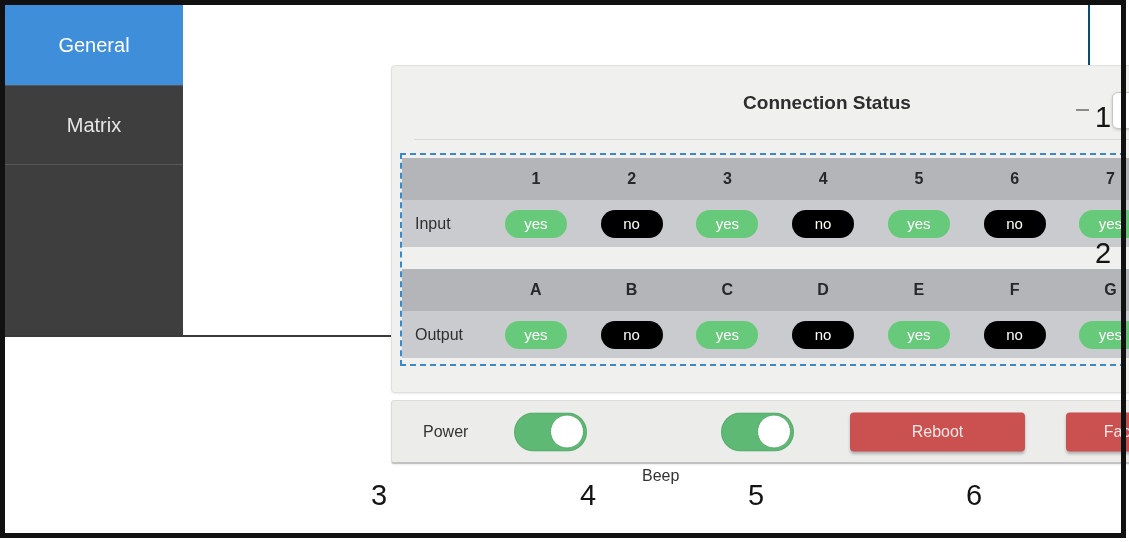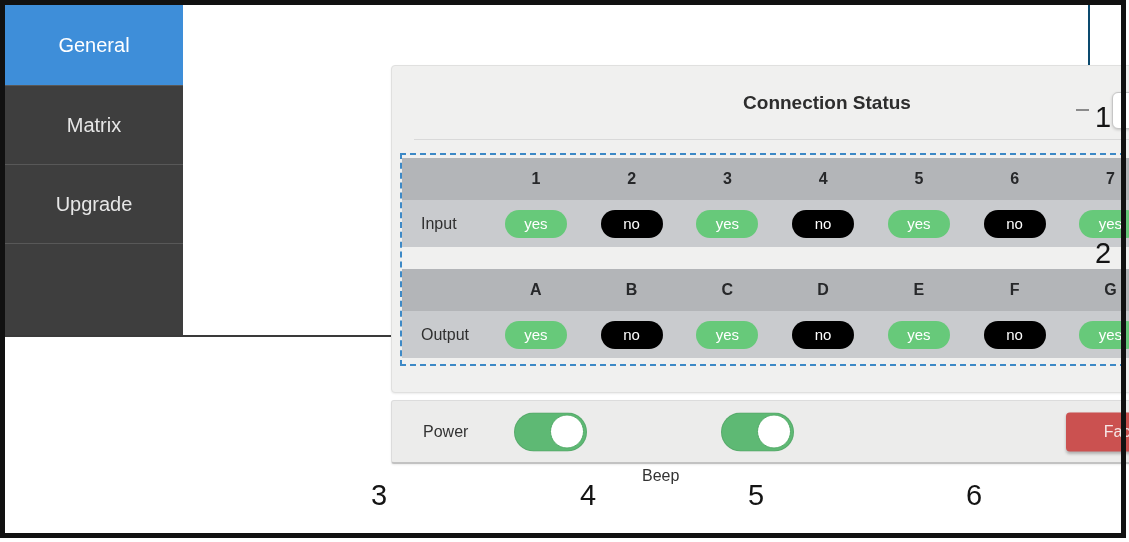--- a/index.html
+++ b/index.html
@@ -38,21 +38,21 @@
   .title-divider{position:absolute;top:73px;left:22px;right:22px;border-top:1px solid #d9d9d9;}
 
   
   .io-region{position:absolute;left:8px;top:87px;right:6px;height:213px;
              border:2px dashed #3d89c6;box-sizing:border-box;padding:3px 0 0 0;}
   .band{display:grid;grid-template-columns:86px repeat(8,1fr);align-items:center;}
   .band-header{height:42px;background:#b3b5b8;}
   .band-row{height:47px;background:#c9cbce;}
   .io-gap{height:22px;}
   .col-head{text-align:center;font-size:16px;font-weight:bold;color:#27282a;}
-  .row-label{font-size:16px;color:#2f2f2f;padding-left:19px;}
+  .row-label{font-size:16px;color:#2f2f2f;padding-left:13px;}
   .pill{width:62px;height:28px;border-radius:14px;margin:8px auto;display:flex;
         align-items:center;justify-content:center;font-size:15px;color:#ffffff;}
   .pill-yes{background:#67c97a;}
   .pill-no{background:#000000;}
 
   
   .ctrl-label{position:absolute;top:50%;transform:translateY(-50%);font-size:16px;color:#333;}
   .toggle{position:absolute;top:50%;transform:translateY(-50%);width:73px;height:39px;
           border-radius:20px;cursor:pointer;box-sizing:border-box;}
   .toggle[data-state="on"]{background:#5eb974;border:1px solid rgba(0,0,0,0.08);}
@@ -70,21 +70,20 @@
 </head>
 <body>
 
 <div class="figure">
 
   <div class="app">
 
     <nav class="sidebar">
       <div class="nav-item active">General</div>
       <div class="nav-item">Matrix</div>
-      <div class="nav-item">Upgrade</div>
       <div class="sidebar-filler"></div>
     </nav>
 
     <div class="main">
 
       <section class="card status-card">
         <h1 class="card-title">Connection Status</h1>
         <button class="status-btn">Status</button>
         <div class="title-divider"></div>
 
@@ -147,20 +146,21 @@
         <span class="ctrl-label" style="left:31px;text-align:center;">Power</span>
         <div class="toggle" style="left:122px;" data-state="on">
           <div class="knob"></div>
         </div>
 
         <span class="ctrl-label" style="left:250px;margin-top:44px;">Beep</span>
         <div class="toggle" style="left:329px;" data-state="on">
           <div class="knob"></div>
         </div>
 
+        <button class="danger-btn" style="left:458px;">Reboot</button>
         <button class="danger-btn" style="left:674px;">Factory Reset</button>
       </section>
 
     </div>
   </div>
 
   <div class="leader-tick"></div>
   <span class="callout" style="left:1095px;top:103px;">1</span>
   <span class="callout" style="left:1095px;top:239px;">2</span>
   <span class="callout callout-bottom" style="left:379px;top:481px;">3</span>

